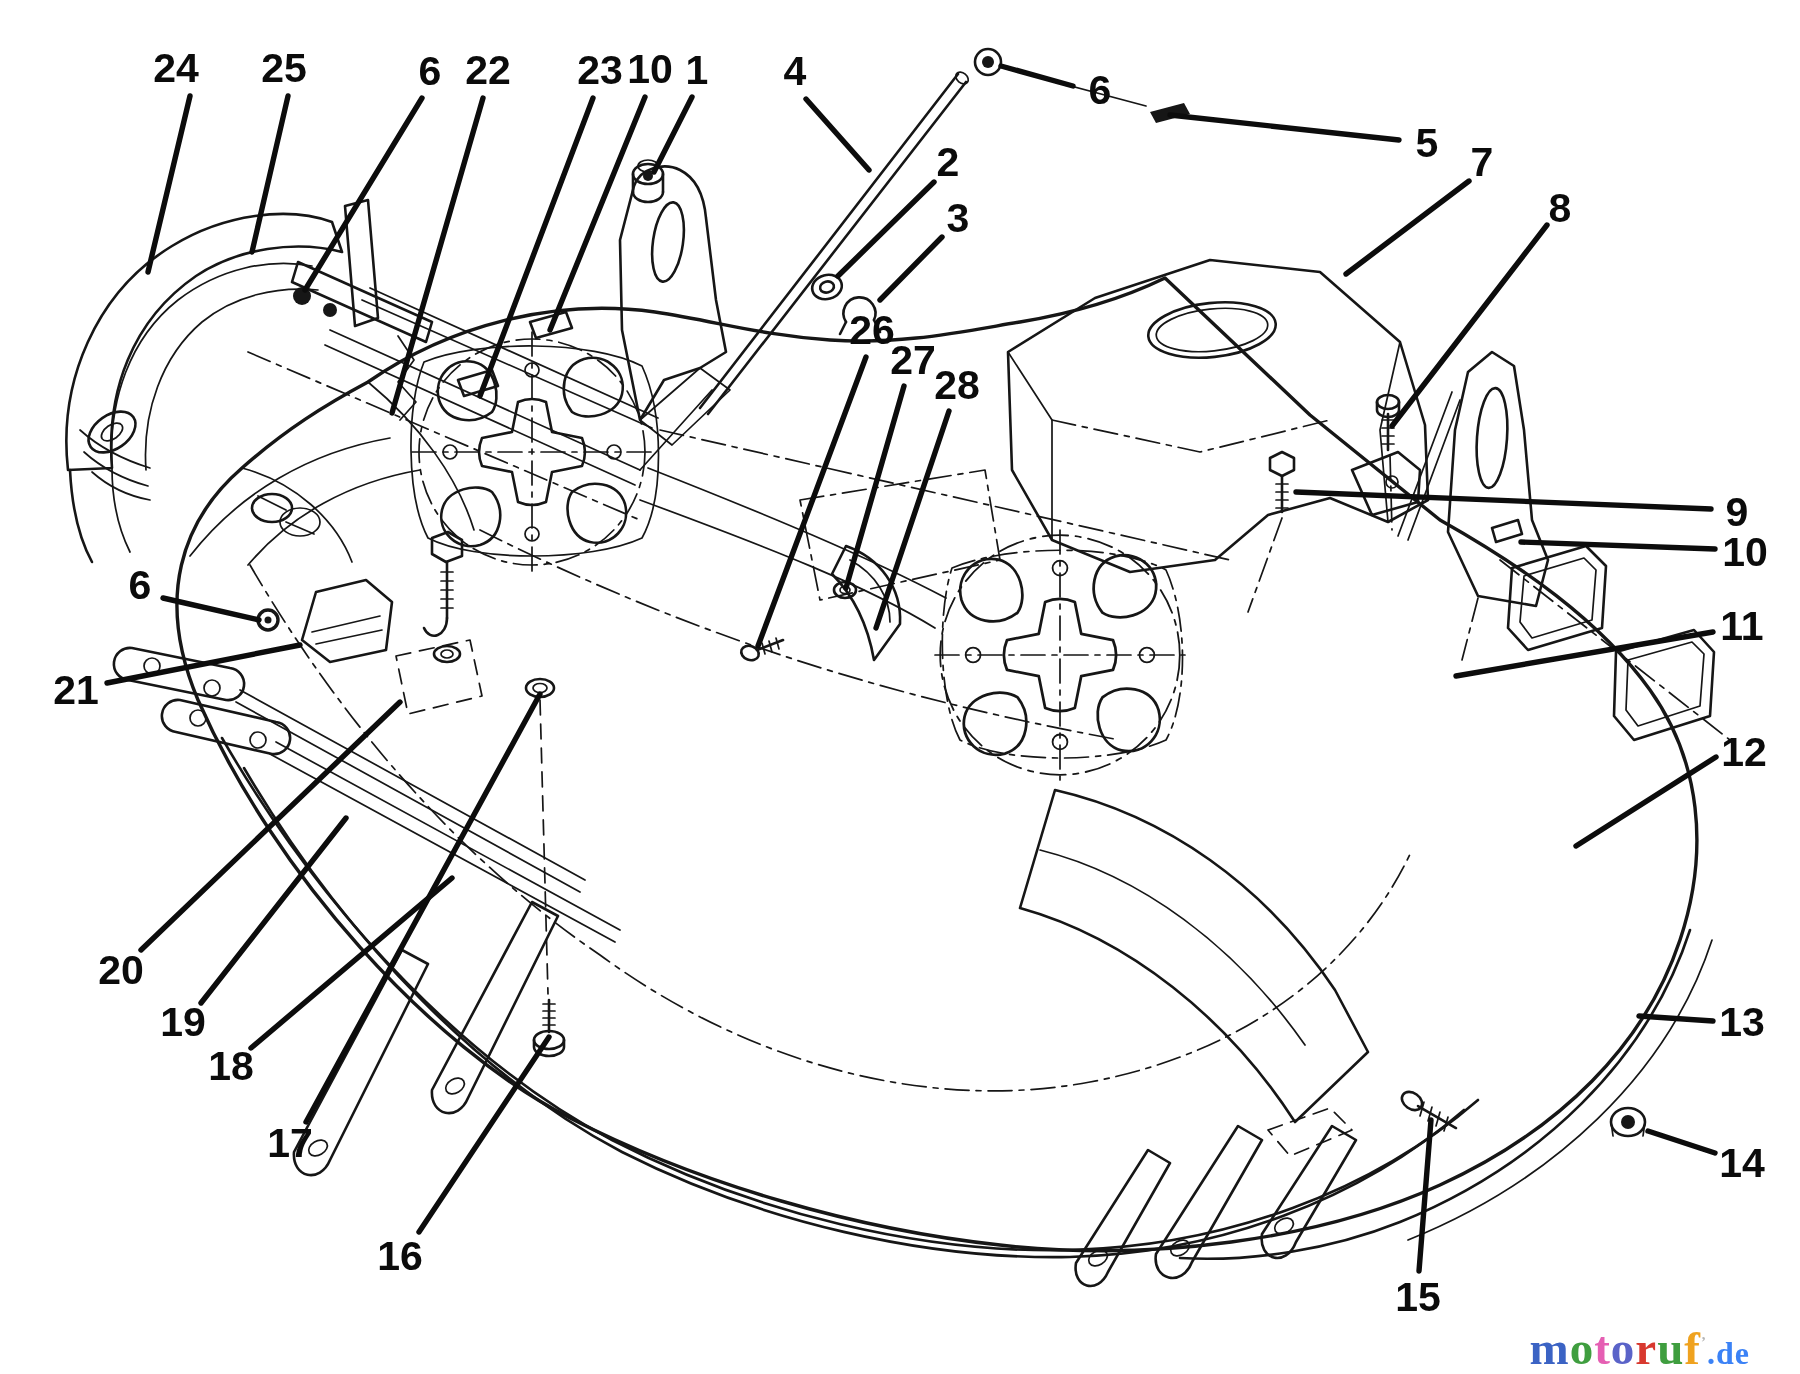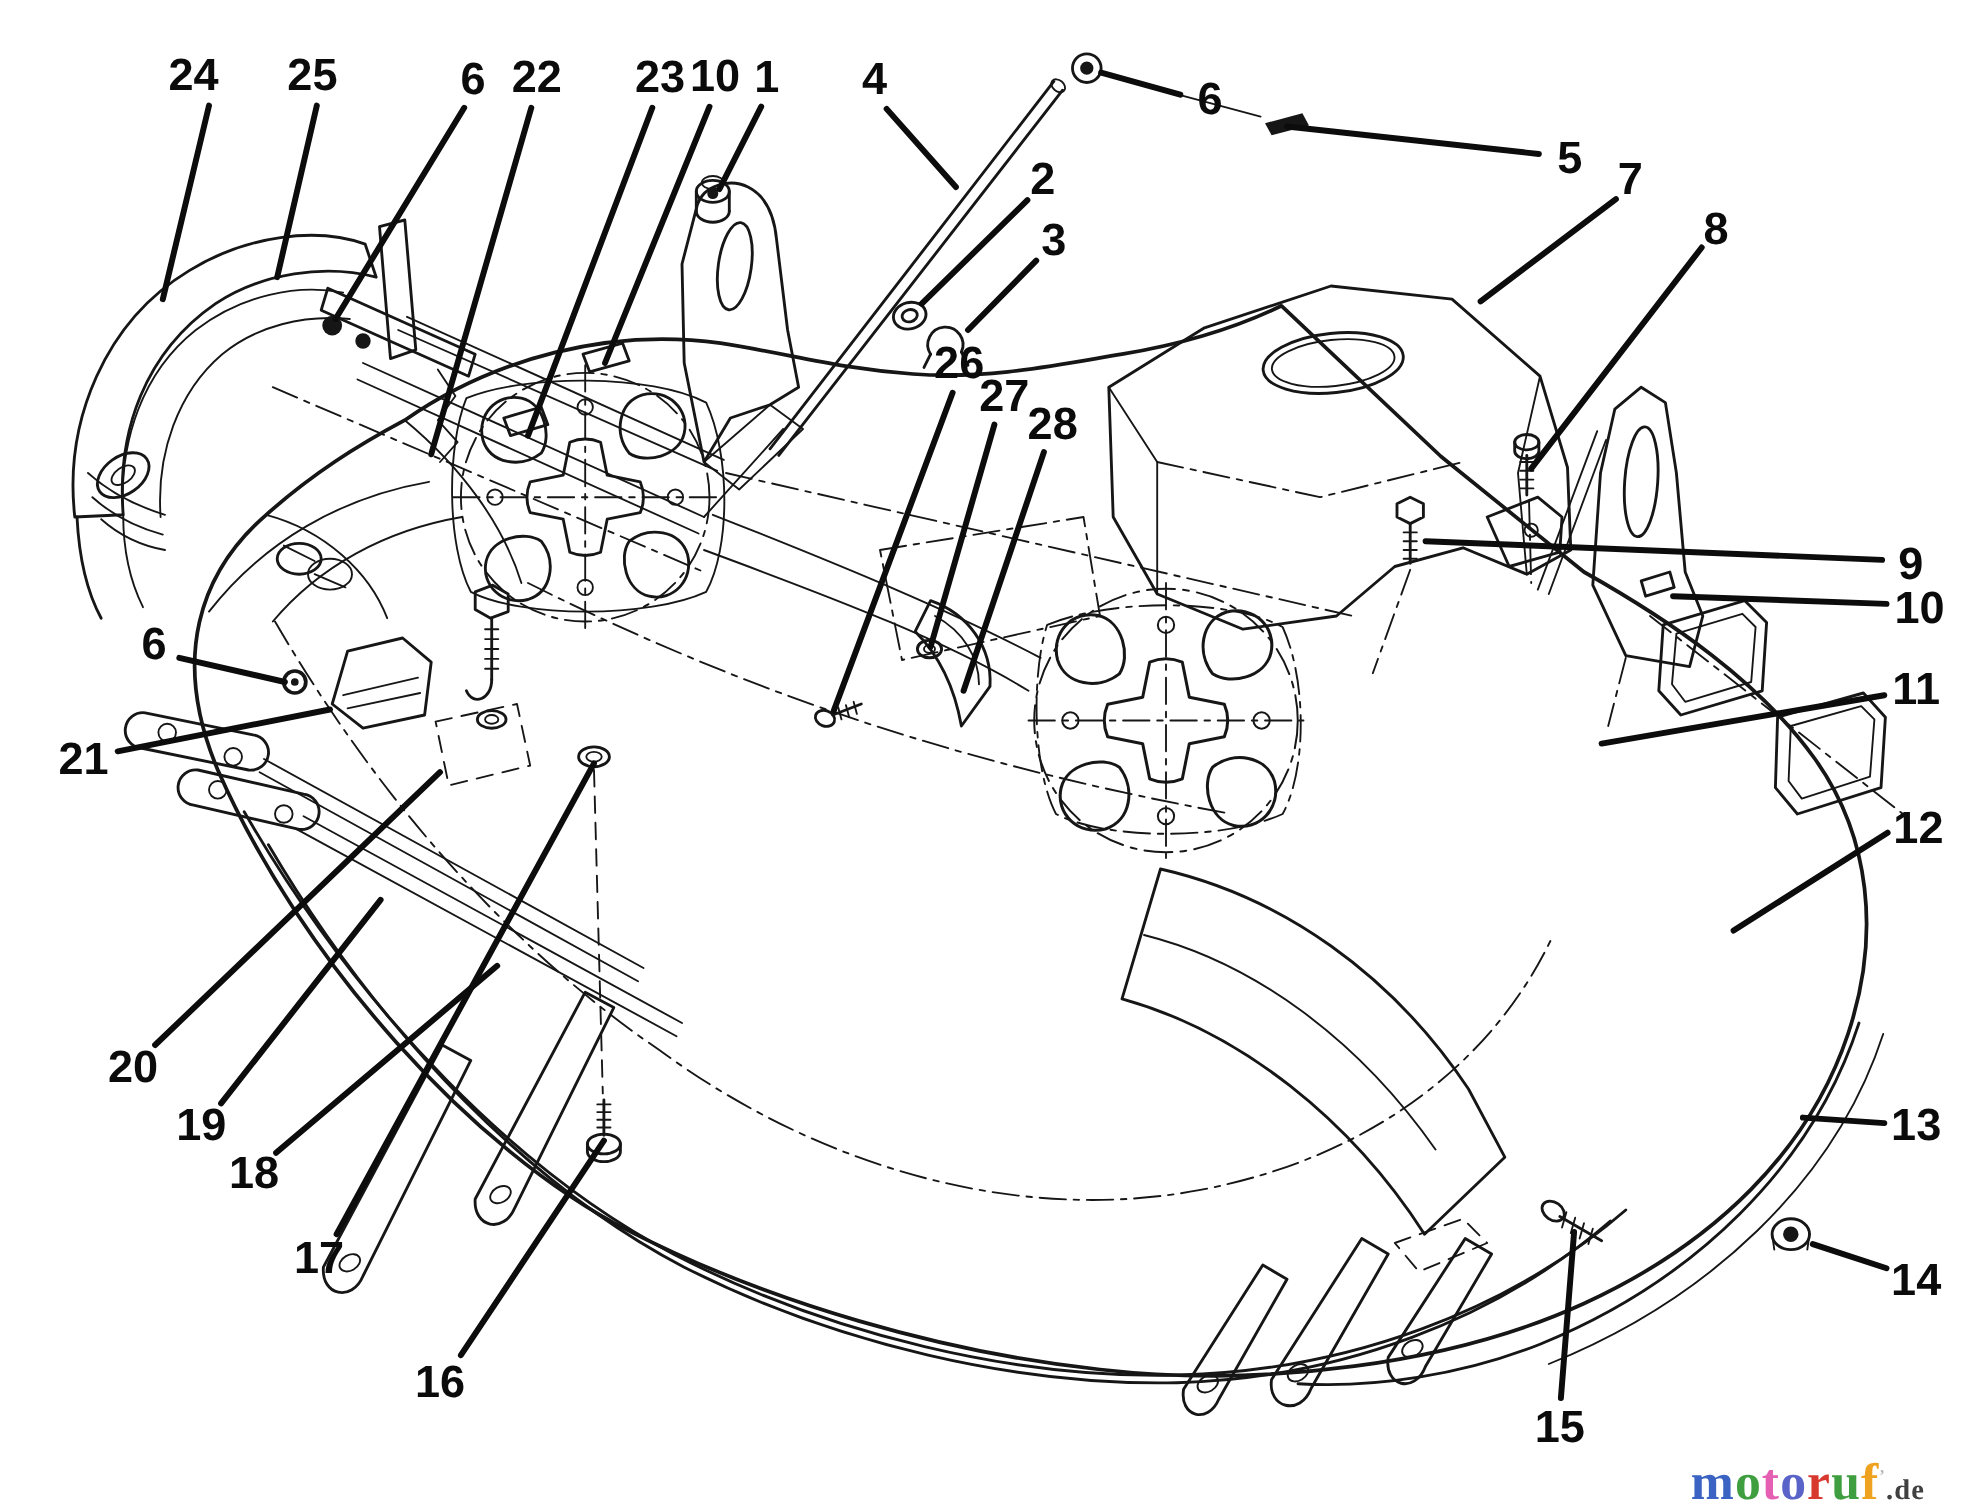--- a/index.html
+++ b/index.html
@@ -15,21 +15,21 @@
   .dash{stroke-dasharray:15 9;}
   .dashdot{stroke-dasharray:24 7 5 7;}
   .fillb{fill:#161616;stroke:none;}
   .leader{fill:none;stroke:#0c0c0c;stroke-width:5.4;stroke-linecap:round;}
   .callout{font:700 41px "Liberation Sans",sans-serif;fill:#0b0b0b;text-anchor:middle;}
 
   
   .watermark{position:absolute;right:10px;bottom:2px;
      font-family:"Liberation Serif",serif;font-weight:700;font-size:47px;
      letter-spacing:1px;line-height:1;user-select:none;}
-  .watermark .tld{font-size:26px;font-weight:700;color:#404040;}
+  .watermark .tld{font-size:32px;font-weight:700;color:#3b82f6;}
   .watermark sup{font-size:15px;color:#b5b5b5;}
 </style>
 </head>
 <body>
 
 <div class="stage">
 <svg viewBox="0 0 1800 1374" xmlns="http://www.w3.org/2000/svg">
   <defs>
     <path id="lobe4" class="ln" d="M 40,40 C 58,26 86,30 93,52 C 99,75 80,95 58,90 C 37,85 30,55 40,40 Z"></path>
     <g id="rosette">

